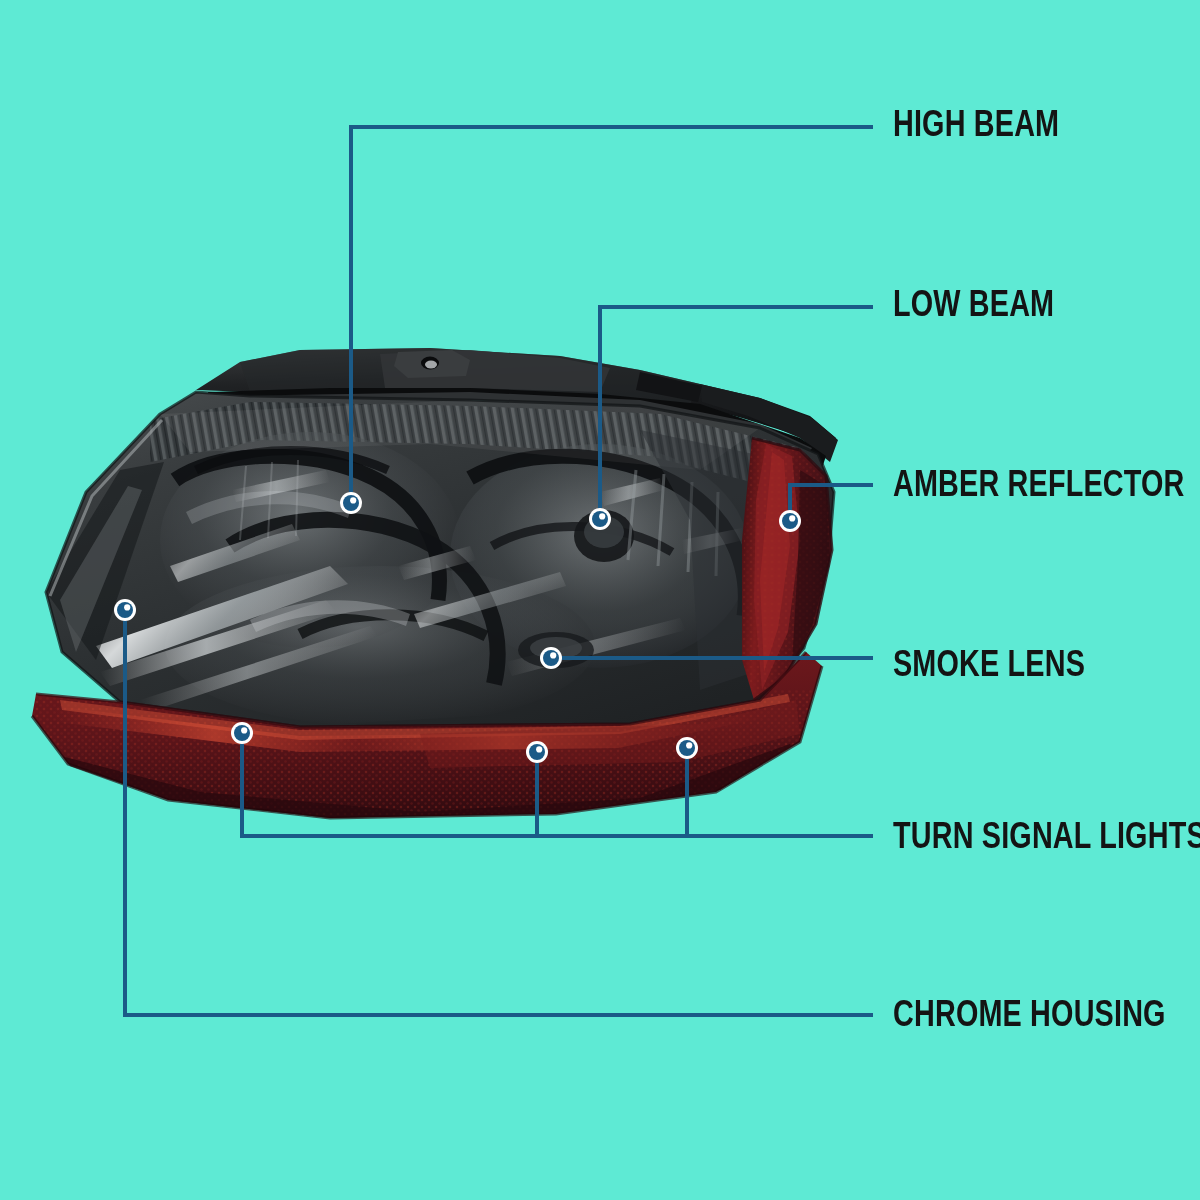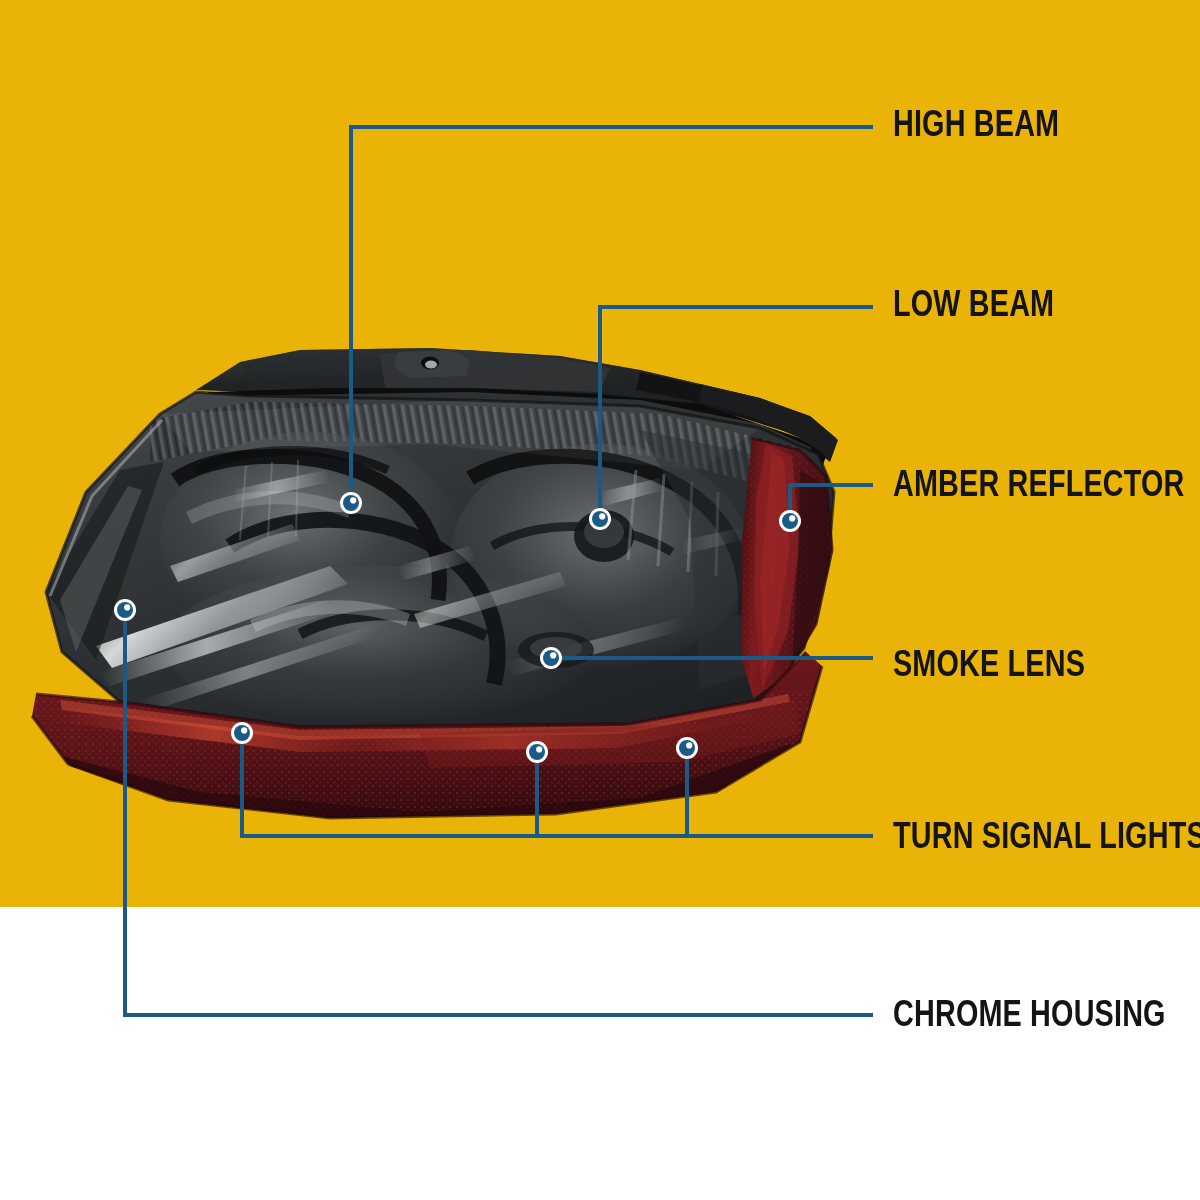--- a/index.html
+++ b/index.html
@@ -1,18 +1,18 @@
 <!DOCTYPE html>
 <html><head>
 <meta charset="utf-8">
 <style>
   html,body{margin:0;padding:0;background:#ffffff;}
   body{width:1200px;height:1200px;overflow:hidden;
        font-family:"Liberation Sans",sans-serif;}
-  #stage{position:relative;width:1200px;height:907px;background:#eab308;}
+  #stage{position:relative;width:1200px;height:1200px;background:#5eead4;}
   #stage svg.layer{position:absolute;left:0;top:0;width:1200px;height:1200px;}
   .callout-label{
     position:absolute;
     font-family:"Liberation Sans",sans-serif;
     font-weight:700;
     font-size:36px;
     letter-spacing:0.2px;
     color:#141414;
     white-space:nowrap;
     transform:scaleX(0.80);

